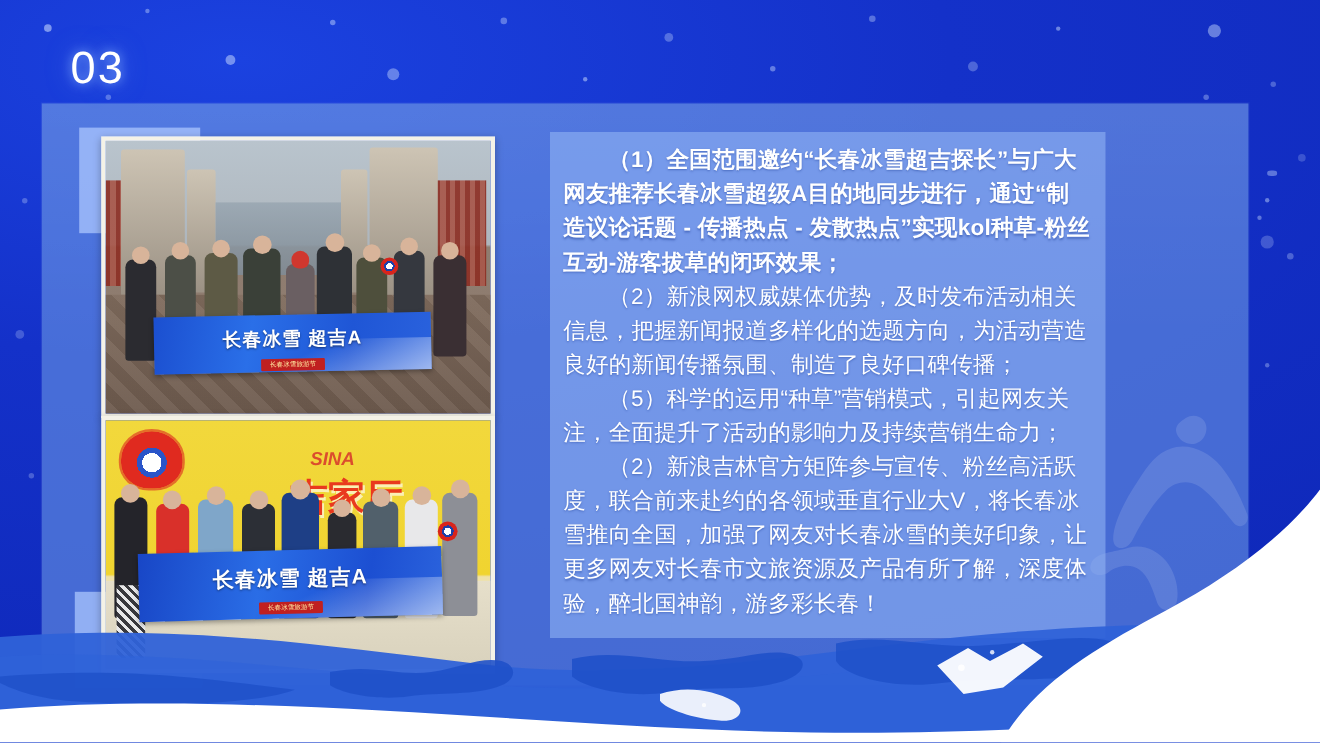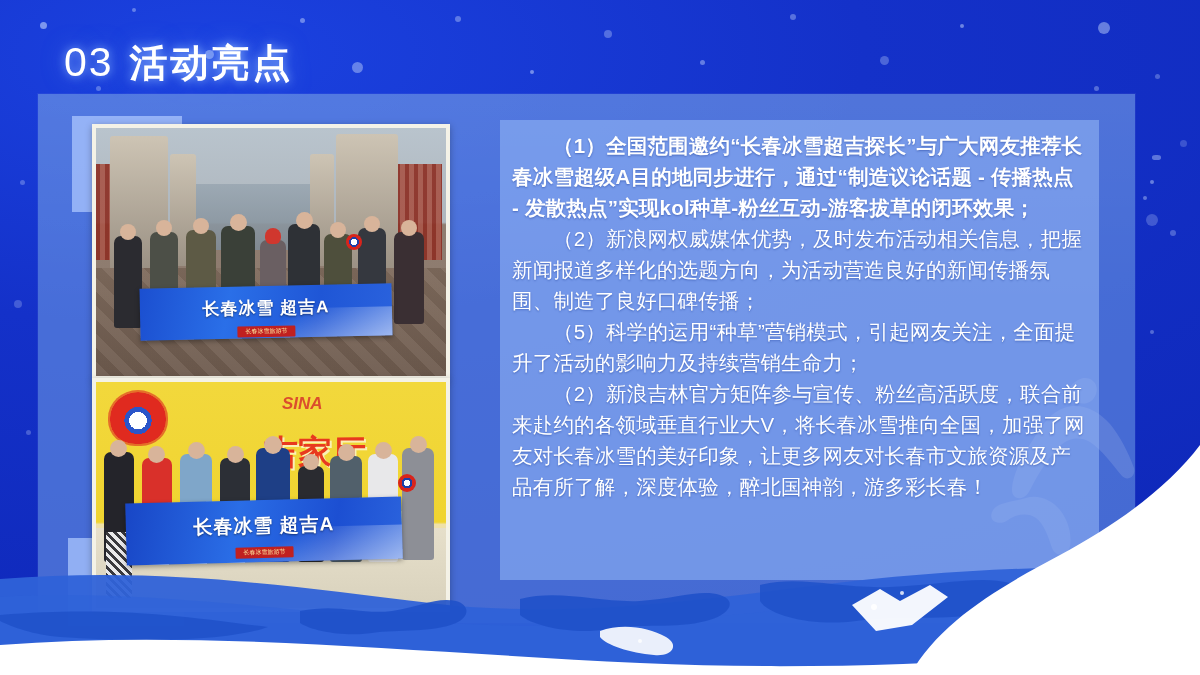--- a/index.html
+++ b/index.html
@@ -98,28 +98,28 @@
   .banner-snow{position:absolute;right:0;bottom:0;width:60%;height:55%;
     background:linear-gradient(-25deg,rgba(255,255,255,.55),rgba(255,255,255,0) 70%);}
 
   
   .p2-bg{position:absolute;inset:0;background:linear-gradient(180deg,#f2d83c 0%,#f0d430 62%,#efe1a8 63%,#e9e3cf 100%);}
   .p2-logo{position:absolute;left:14px;top:10px;width:56px;height:52px;
     background:radial-gradient(circle at 50% 55%,#ffffff 0 22%,#2a55c9 22% 34%,#e02a1f 34% 100%);
     border-radius:50% 50% 45% 45%;box-shadow:0 0 0 2px rgba(220,40,30,.6);}
   .p2-ch{position:absolute;left:80px;top:12px;color:#e8291c;font-size:36px;font-weight:bold;
     text-shadow:2px 2px 0 rgba(255,255,255,.85);white-space:nowrap;}
-  .p2-sina{position:absolute;left:186px;top:12px;color:#d83a2c;font-size:17px;font-style:italic;font-weight:bold;opacity:.88;}
+  .p2-sina{position:absolute;left:186px;top:26px;color:#d83a2c;font-size:17px;font-style:italic;font-weight:bold;opacity:.88;}
   .p2-ch2{position:absolute;left:168px;top:48px;color:#e8291c;font-size:34px;font-weight:bold;opacity:.9;
     text-shadow:2px 2px 0 rgba(255,255,255,.7);white-space:nowrap;}
   .p2-floor{position:absolute;left:0;right:0;bottom:0;height:80px;background:linear-gradient(180deg,#e6dfca,#d9d2bd);}
 
   
   .textcard{
-    position:absolute;left:500px;top:120px;width:599px;height:460px;
+    position:absolute;left:500px;top:120px;width:505px;height:460px;
     background:rgba(150,184,246,0.56);
     padding:10px 14px 10px 12px;box-sizing:border-box;
     color:#ffffff;
   }
   .textcard p{
     margin:0;font-size:20.5px;line-height:31px;letter-spacing:.2px;
     text-indent:2em;font-weight:500;
     text-shadow:0 1px 2px rgba(20,50,140,.45);
   }
   .textcard p.first{font-weight:bold;}
@@ -161,21 +161,20 @@
     <div class="snow" style="left:1150px;top:330px;width:4px;height:4px;opacity:.35"></div>
     <div class="snow" style="left:1180px;top:140px;width:7px;height:7px;opacity:.22"></div>
     <div class="snow" style="left:1152px;top:155px;width:9px;height:5px;opacity:.4;border-radius:40%"></div>
     <div class="snow" style="left:1150px;top:180px;width:4px;height:4px;opacity:.45"></div>
     <div class="snow" style="left:1143px;top:196px;width:4px;height:4px;opacity:.4"></div>
     <div class="snow" style="left:1146px;top:214px;width:12px;height:12px;opacity:.25"></div>
   </div>
 
   <div class="headline">
     <span class="num">03</span>
-    <span class="ttl">活动亮点</span>
   </div>
 
   <div class="panel">
     <div class="panel-inner-glow"></div>
   </div>
 
   <div class="deco-sq deco-tl"></div>
   <div class="deco-sq deco-bl"></div>
 
   <div class="photo" id="photo-1">

